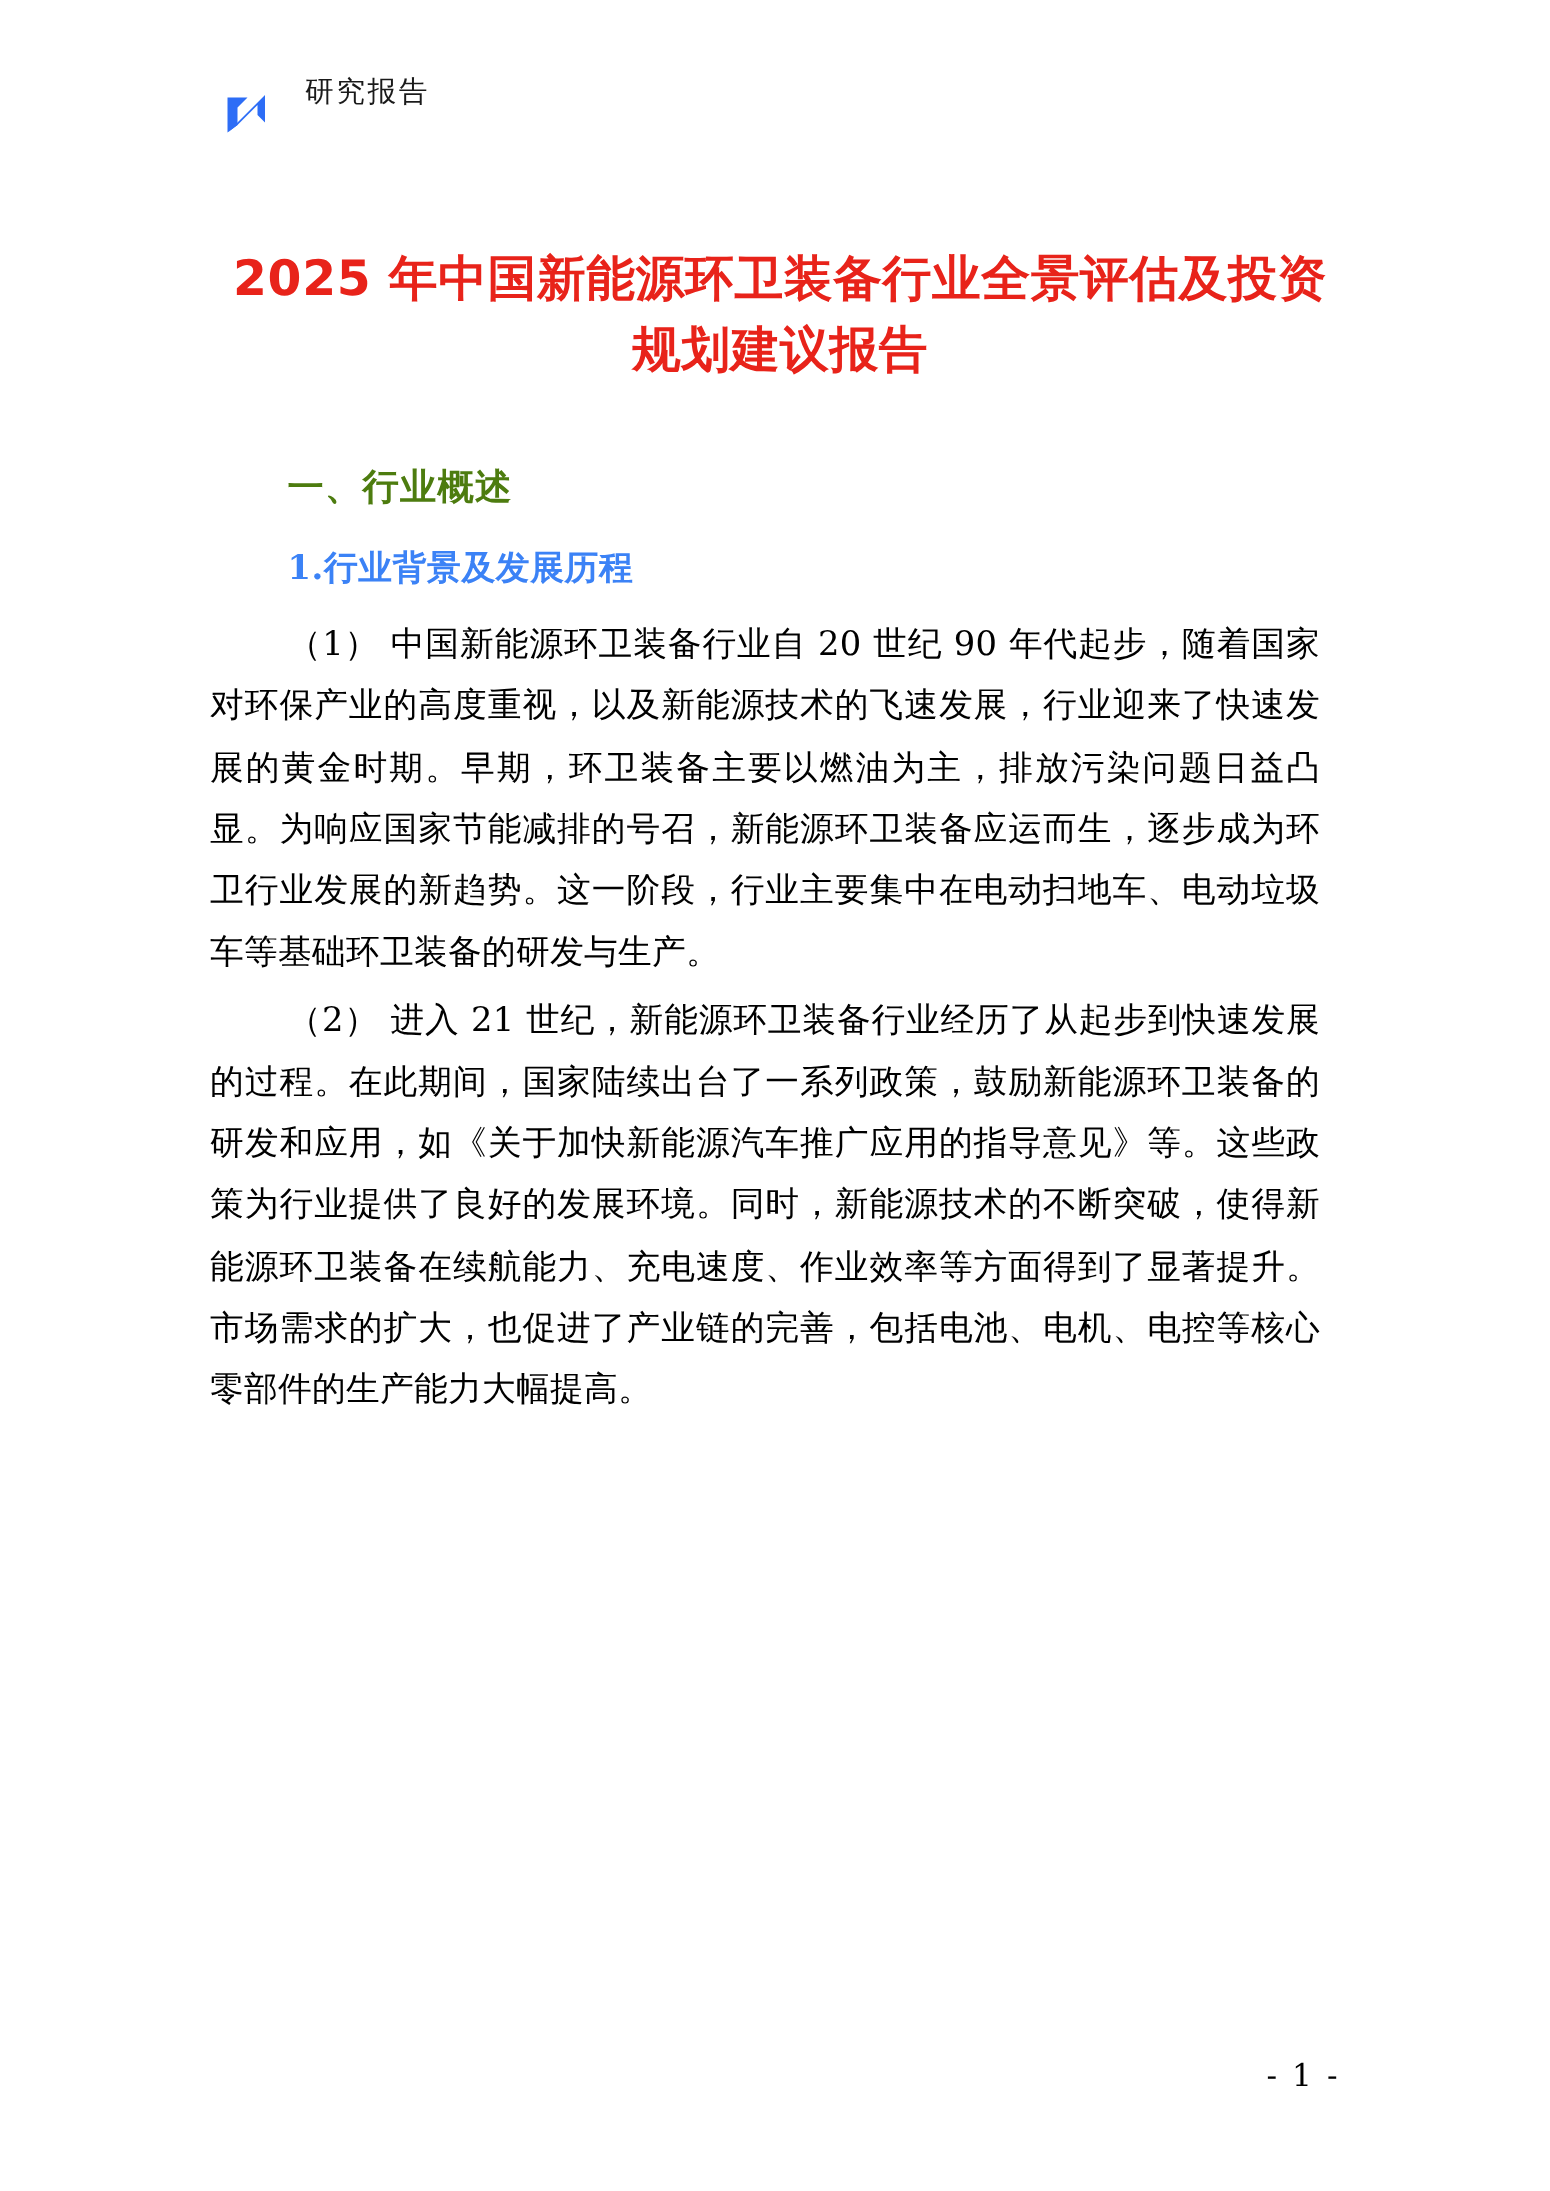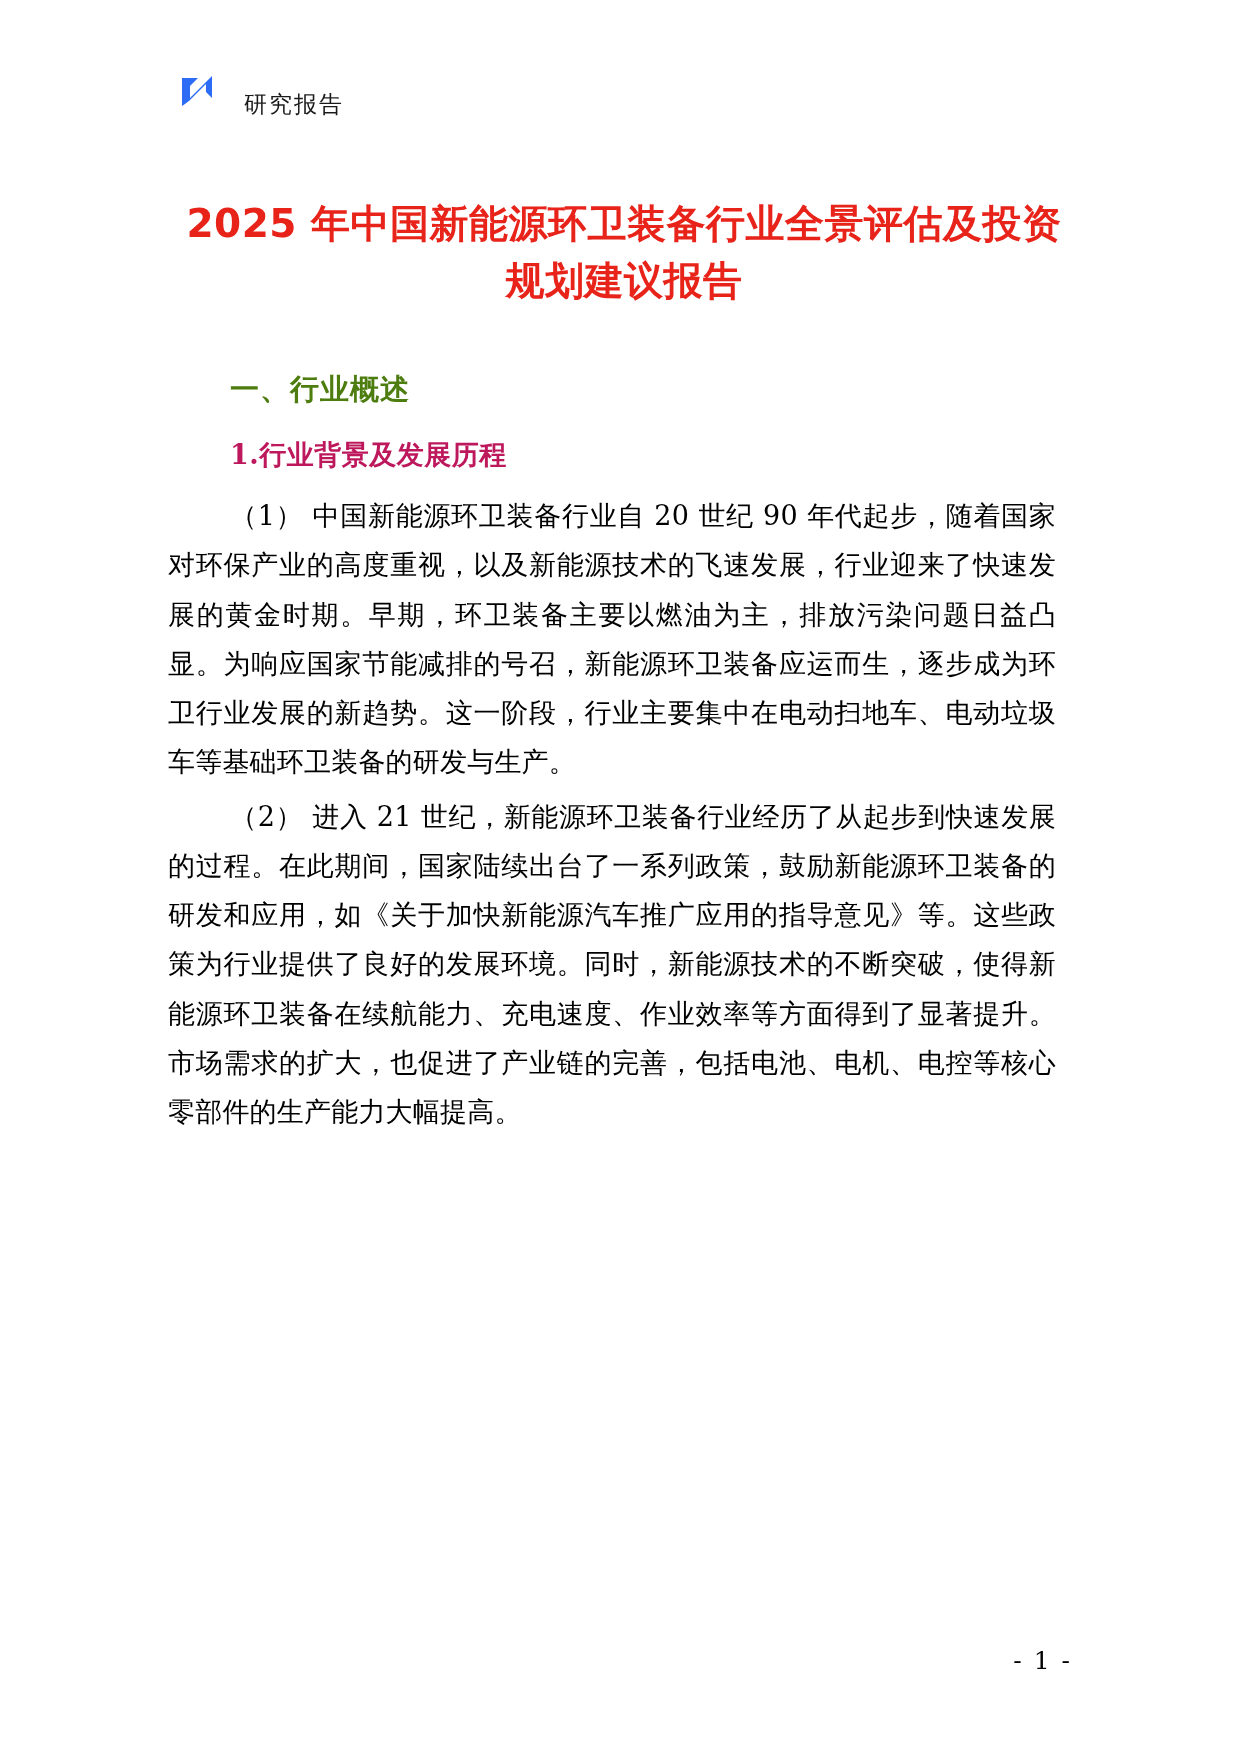--- a/index.html
+++ b/index.html
@@ -21,21 +21,21 @@
     height: 1753px;
     box-sizing: border-box;
     padding: 0;
   }
   
   .logo-block {
     position: absolute;
     left: 168px;
     top: 58px;
     display: flex;
-    align-items: flex-end;
+    align-items: flex-start;
     gap: 14px;
   }
   .logo-mark {
     width: 62px;
     height: 62px;
     background: #ffffff;
     position: relative;
   }
   .logo-mark svg { display: block; }
   .logo-text {
@@ -76,21 +76,21 @@
     color: #4d7c0f;
     letter-spacing: 1px;
   }
   h3.sub-h {
     margin: 0 0 16px 0;
     padding-left: 62px;
     font-family: "DejaVu Serif", serif;
     font-weight: bold;
     font-size: 27px;
     line-height: 1.55;
-    color: #be185d;
+    color: #3b82f6;
     letter-spacing: 0.5px;
   }
   p.para {
     margin: 0 16px 6px 0;
     font-family: "DejaVu Serif", serif;
     font-size: 27px;
     line-height: 1.82;
     color: #000;
     text-align: justify;
     text-justify: inter-ideograph;

